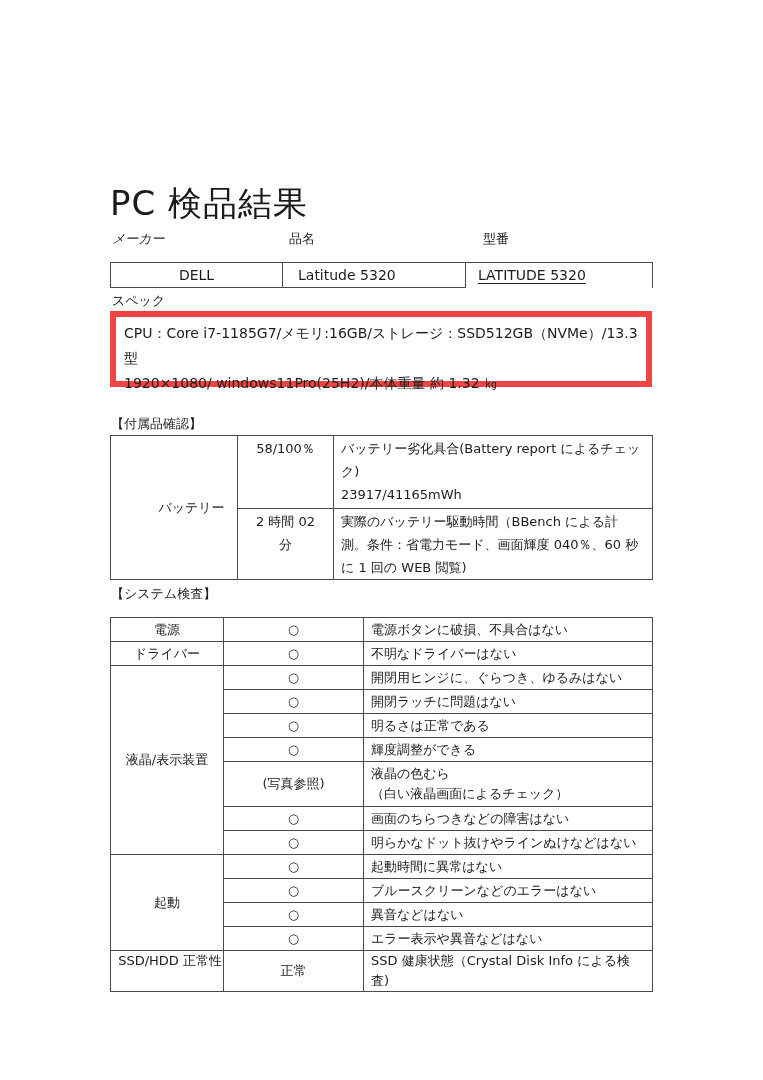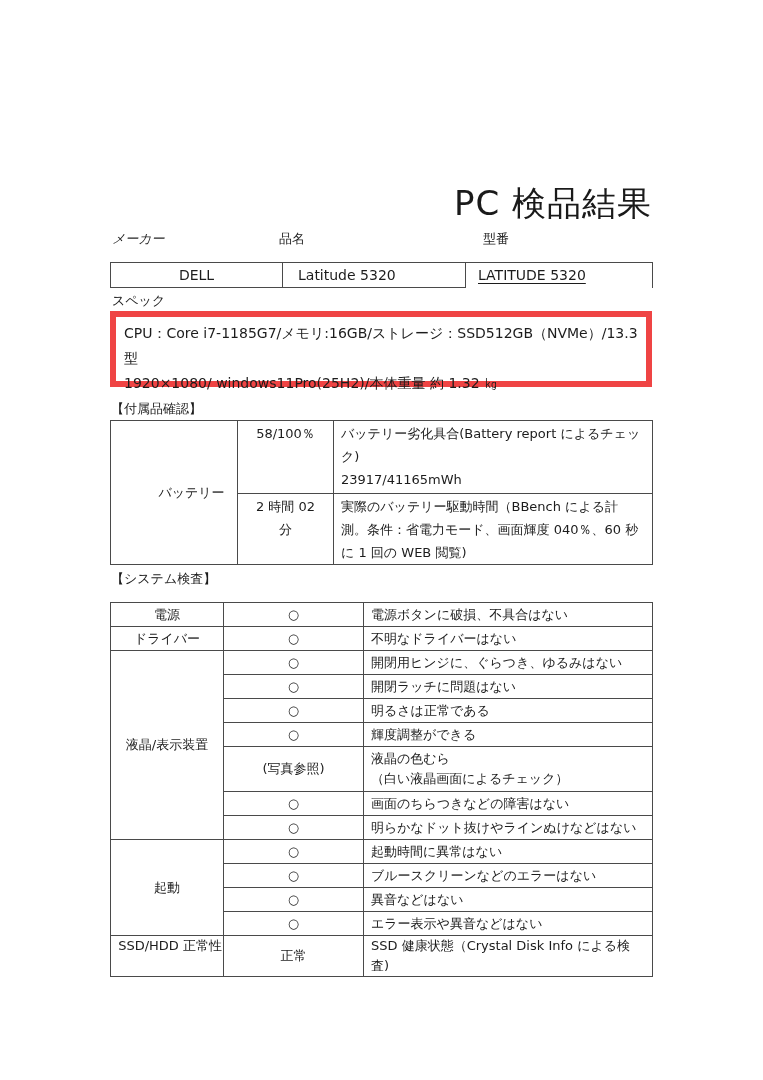--- a/index.html
+++ b/index.html
@@ -5,41 +5,41 @@
   html,body { margin:0; padding:0; background:#ffffff; }
   .page {
     position:relative; width:763px; height:1080px; background:#ffffff;
     color:#1c1c1c; font-family:"DejaVu Sans","Liberation Sans",sans-serif;
     overflow:hidden;
   }
   .content { position:absolute; left:110px; top:0; width:542px; }
 
   .title {
     margin:183px 0 0 0; font-size:34px; font-weight:400;
-    line-height:40px; text-align:right; letter-spacing:1px; color:#1a1a1a;
+    line-height:40px; text-align:left; letter-spacing:1px; color:#1a1a1a;
   }
 
   .label-row { position:relative; margin-top:7px; height:18px; font-size:13px; }
   .label-row .lbl { position:absolute; top:0; white-space:nowrap; }
-  .lbl1 { left:2px;font-style:italic; } .lbl2 { left:169px; } .lbl3 { left:373px; }
+  .lbl1 { left:2px;font-style:italic; } .lbl2 { left:179px; } .lbl3 { left:373px; }
 
   table { border-collapse:collapse; table-layout:fixed; width:542px;margin-top:14px; }
   td { border:1px solid #4a4a4a; font-size:13px; overflow:hidden; box-sizing:border-box; }
 
   .device-table td { height:25px; font-size:14px; vertical-align:middle; }
   .dev-maker { text-align:center; }
   .dev-name  { padding-left:15px; }
   .dev-model { padding-left:12px; text-decoration:underline; text-underline-offset:3px; border-bottom:none; }
 
   .spec-label { margin-top:4px; height:19px; font-size:13px; padding-left:2px; }
   .spec-box   { border:6px solid #ef4444; height:76px; box-sizing:border-box; padding:4px 8px; }
   .spec-text  { font-size:14px; line-height:25px; white-space:pre-wrap; }
 
   .section-heading { font-size:13px; padding-left:1px; height:18px; }
-  .accessories-heading { margin-top:13px; margin-bottom:2px; }
+  .accessories-heading { margin-top:28px; margin-bottom:2px; }
   .system-heading { margin-top:5px; margin-bottom:2px; }
 
   .battery-table { margin-top:2px; }
   .bat-row1 { height:73px; }
   .bat-row2 { height:66px; }
   .battery-table .cat-cell  { vertical-align:middle; text-align:center;padding-left:36px; }
   .battery-table .val-cell  { text-align:center; vertical-align:top; padding-top:1px; line-height:23px; white-space:pre-wrap; }
   .battery-table .desc-cell { vertical-align:top; padding:1px 7px 0 7px; line-height:23px; white-space:pre-wrap; }
 
   .system-table tr { height:24px; }

